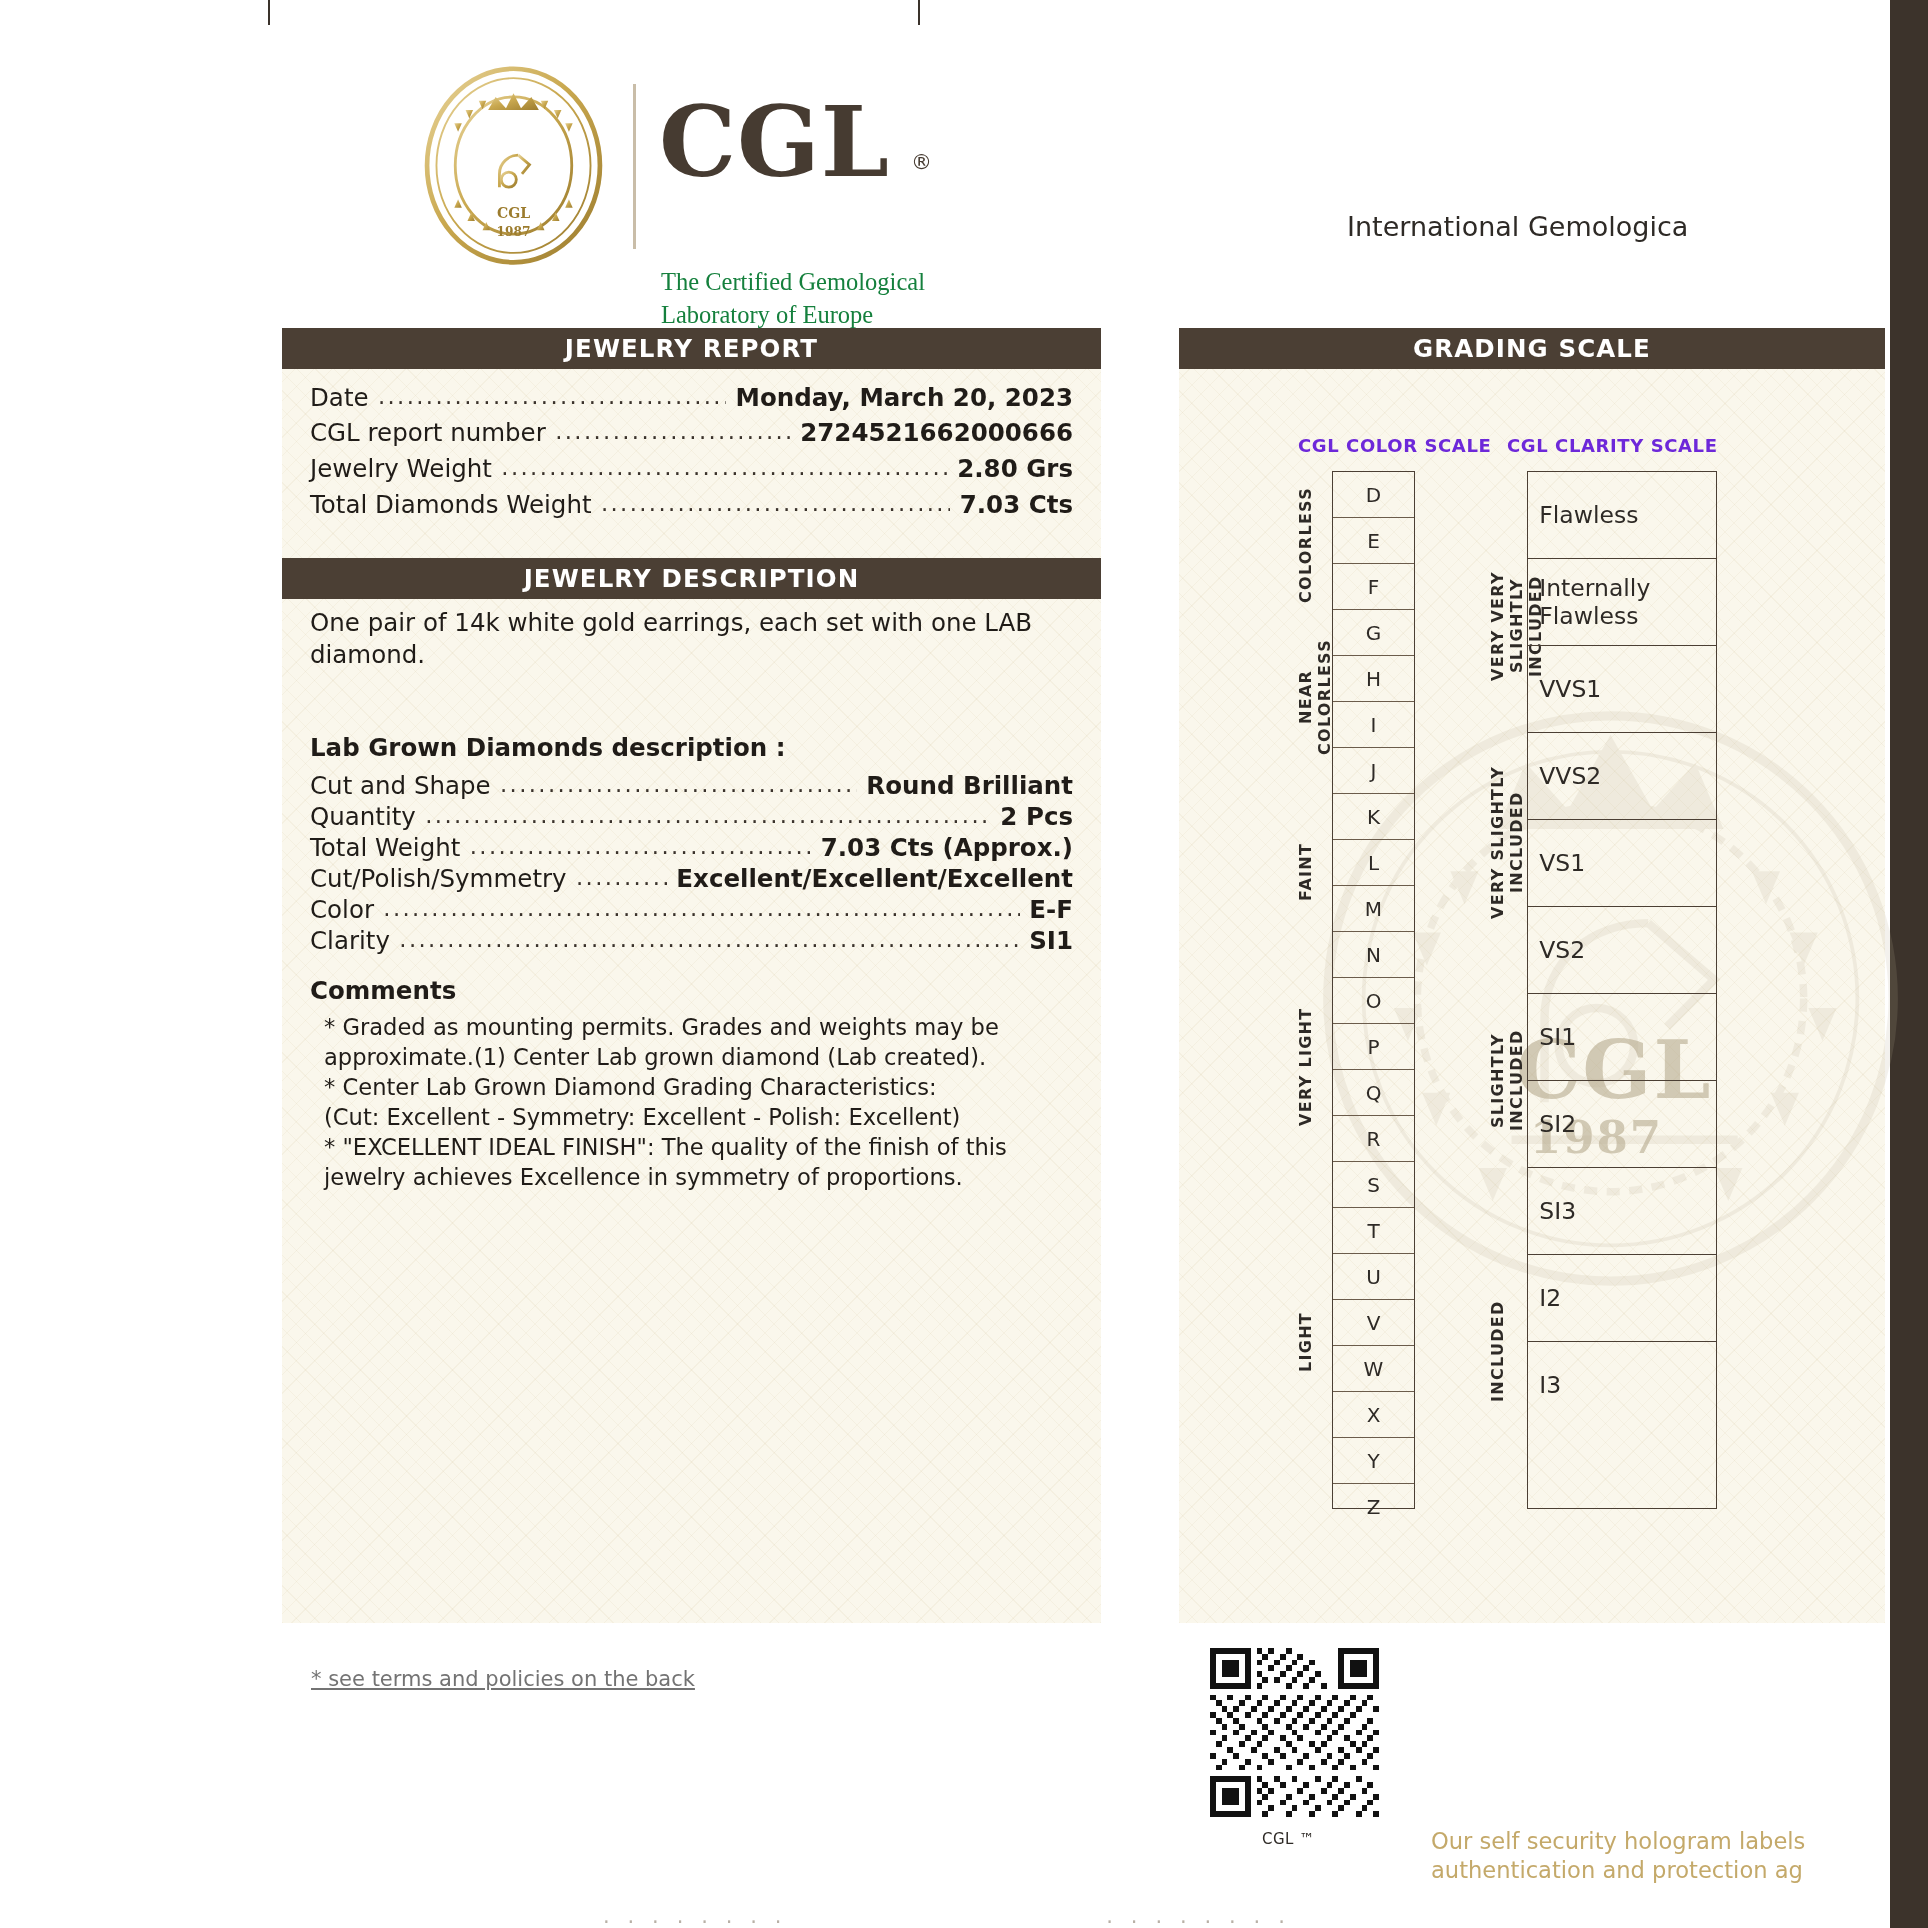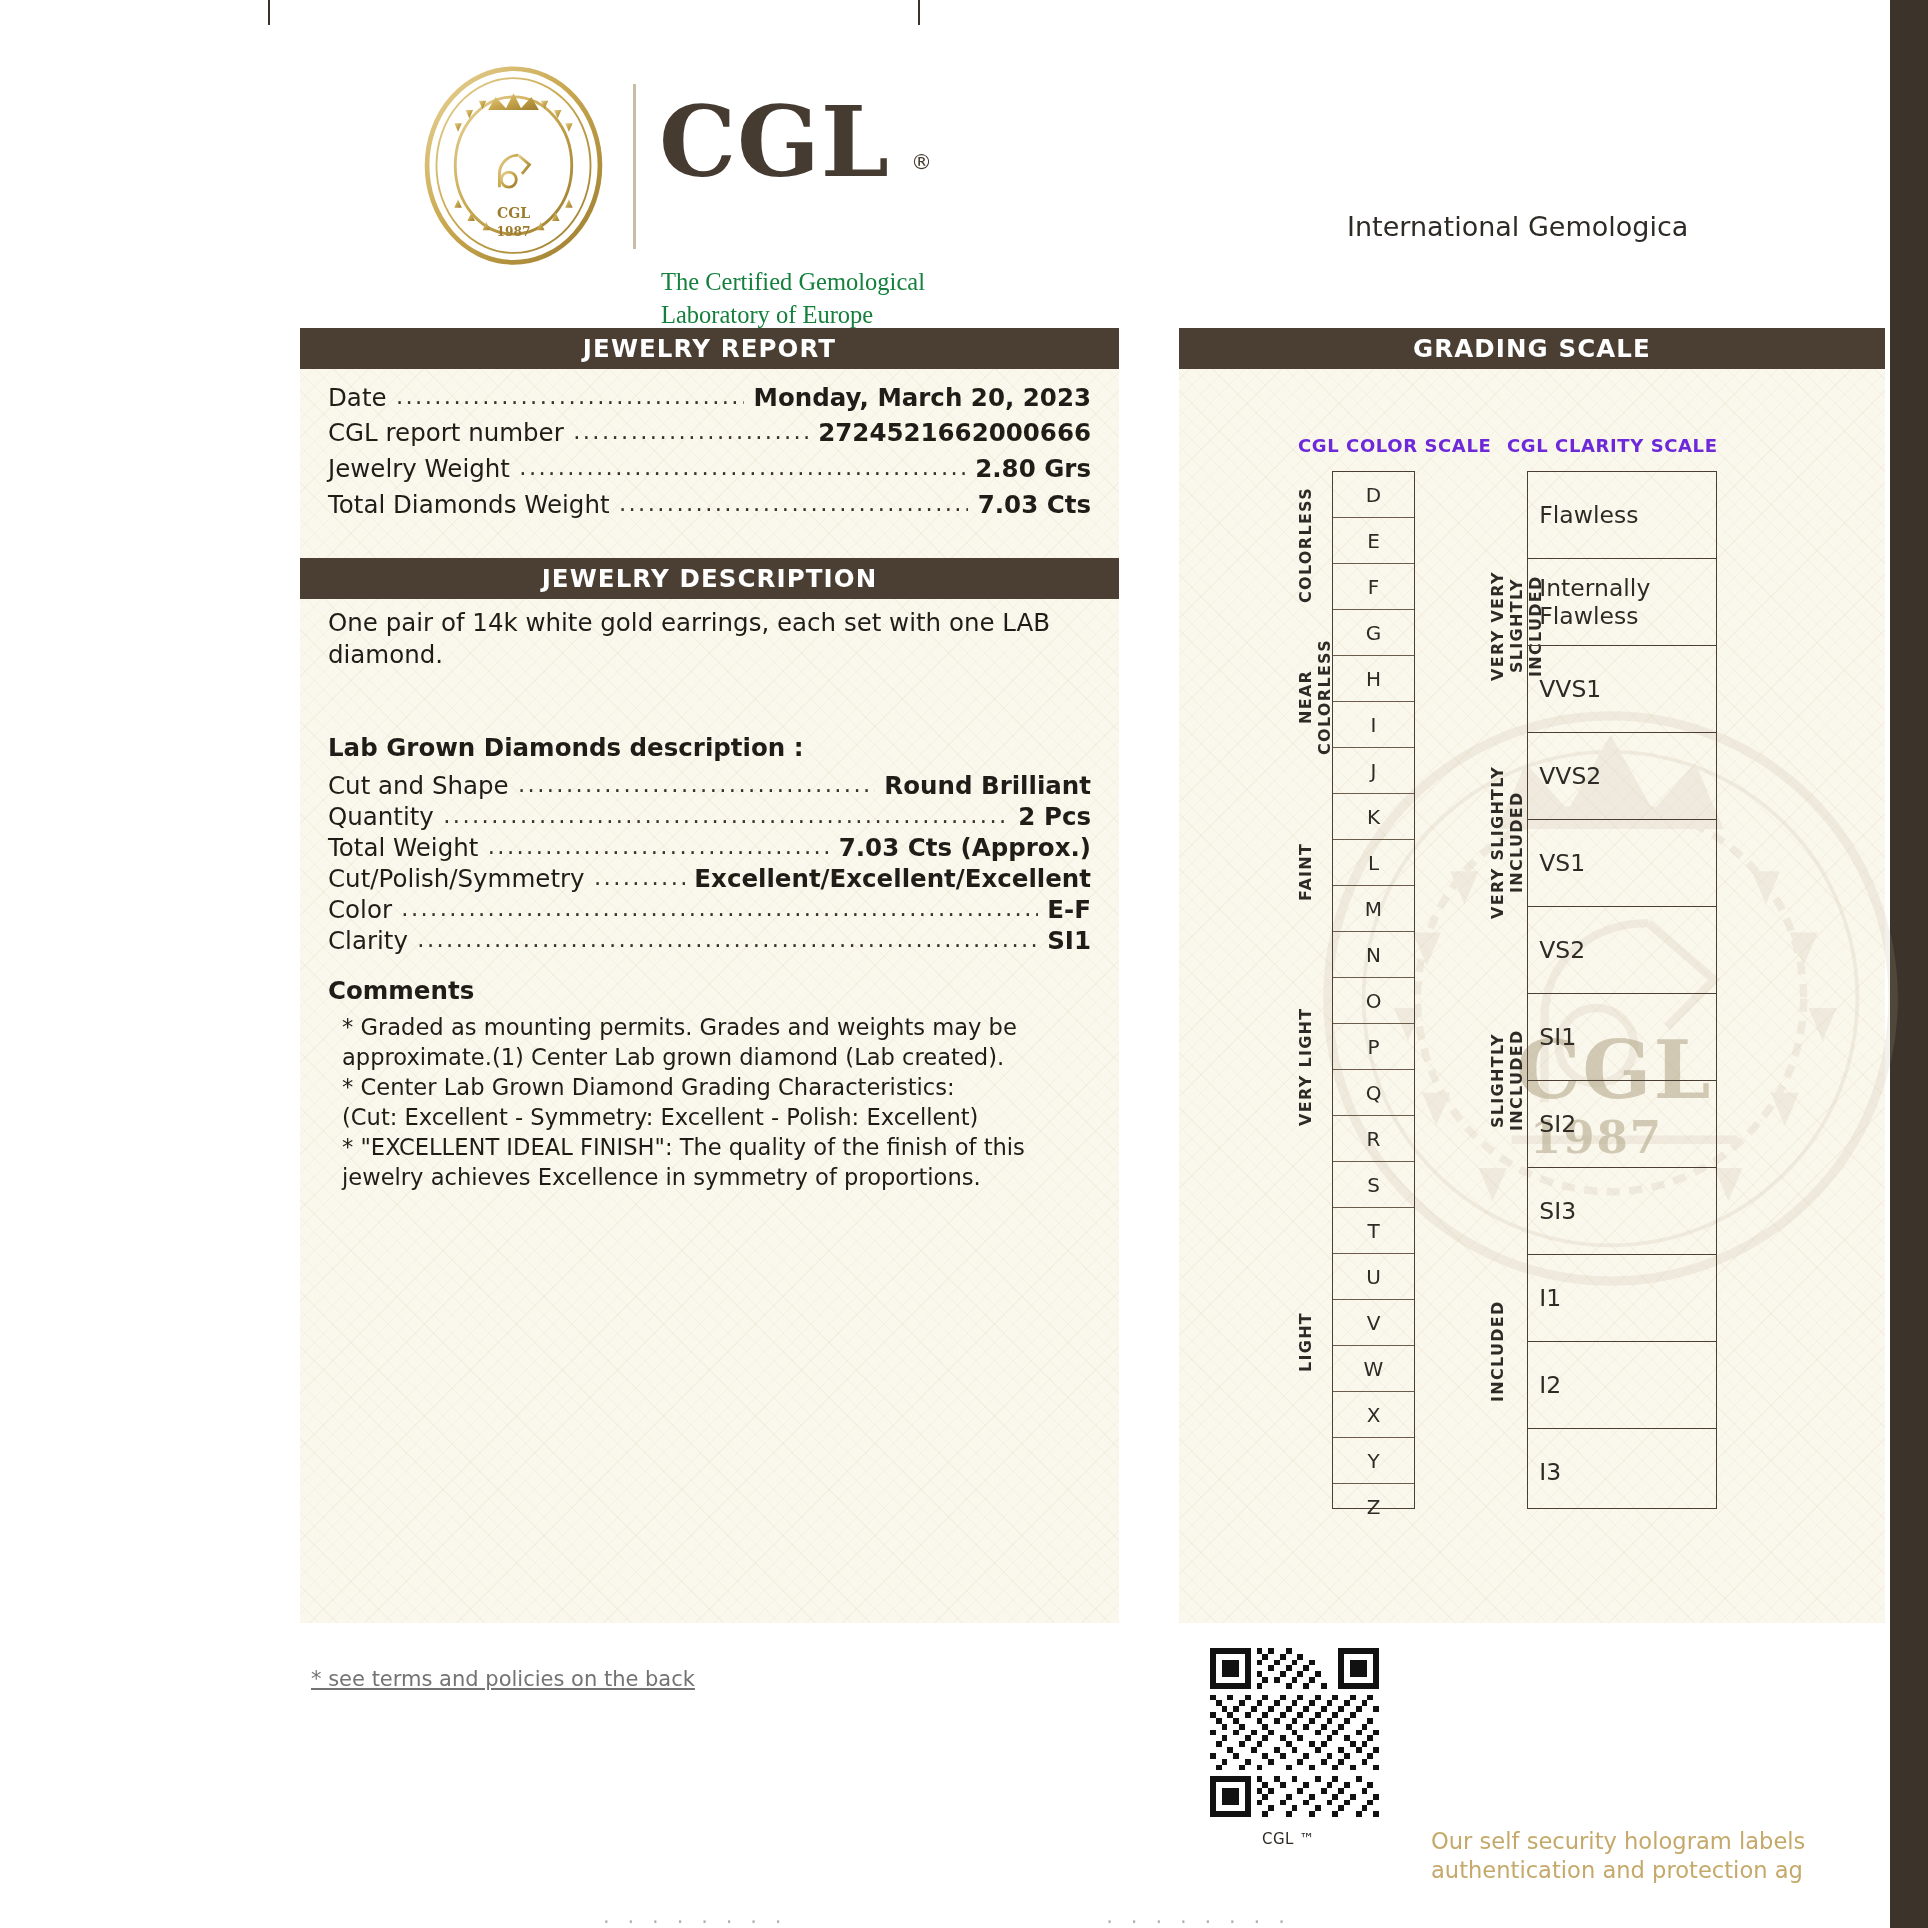--- a/index.html
+++ b/index.html
@@ -105,21 +105,21 @@
     color: #2e2a26;
     white-space: nowrap;
   }
 
   
   .panel {
     position: absolute;
     background: #faf7ec;
   }
   .panel-left {
-    left: 300px; top: 328px;
+    left: 282px; top: 328px;
     width: 819px; height: 1295px;
   }
   .panel-right {
     left: 1179px; top: 328px;
     width: 706px; height: 1295px;
   }
 
   
   .texture {
     position: absolute;
@@ -551,23 +551,20 @@
         <div>VS2</div>
       </div>
       <div class="clarity-cell" style="height: 86px;">
         <div>SI1</div>
       </div>
       <div class="clarity-cell" style="height: 86px;">
         <div>SI2</div>
       </div>
       <div class="clarity-cell" style="height: 86px;">
         <div>SI3</div>
-      </div>
-      <div class="clarity-cell" style="height: 86px;">
-        <div>I1</div>
       </div>
       <div class="clarity-cell" style="height: 86px;">
         <div>I2</div>
       </div>
       <div class="clarity-cell" style="height: 86px;">
         <div>I3</div>
       </div>
     </div>
 
   <div class="footer-note">* see terms and policies on the back</div>

